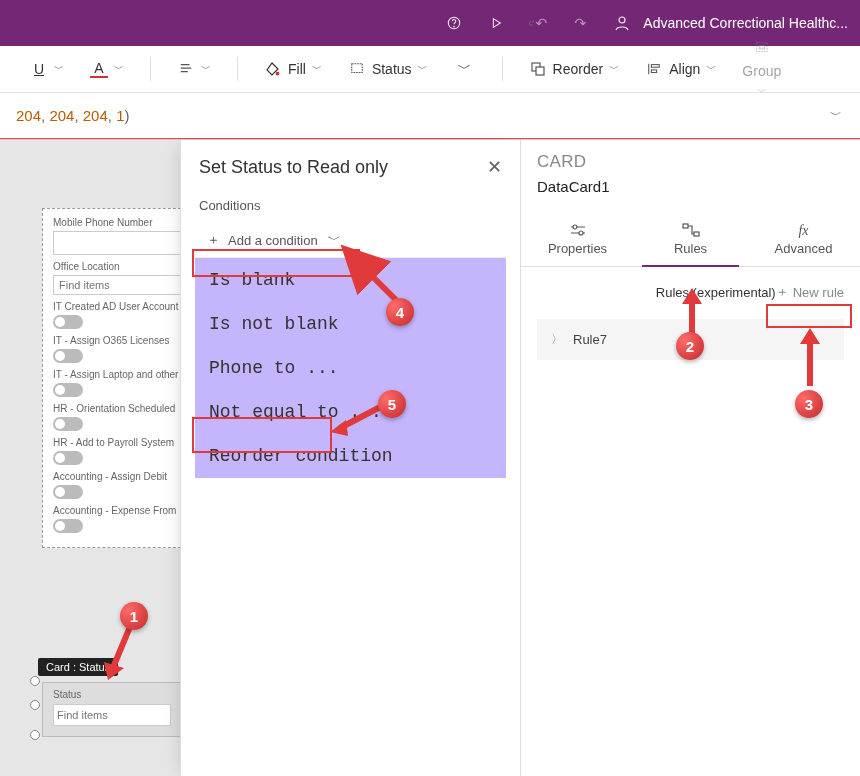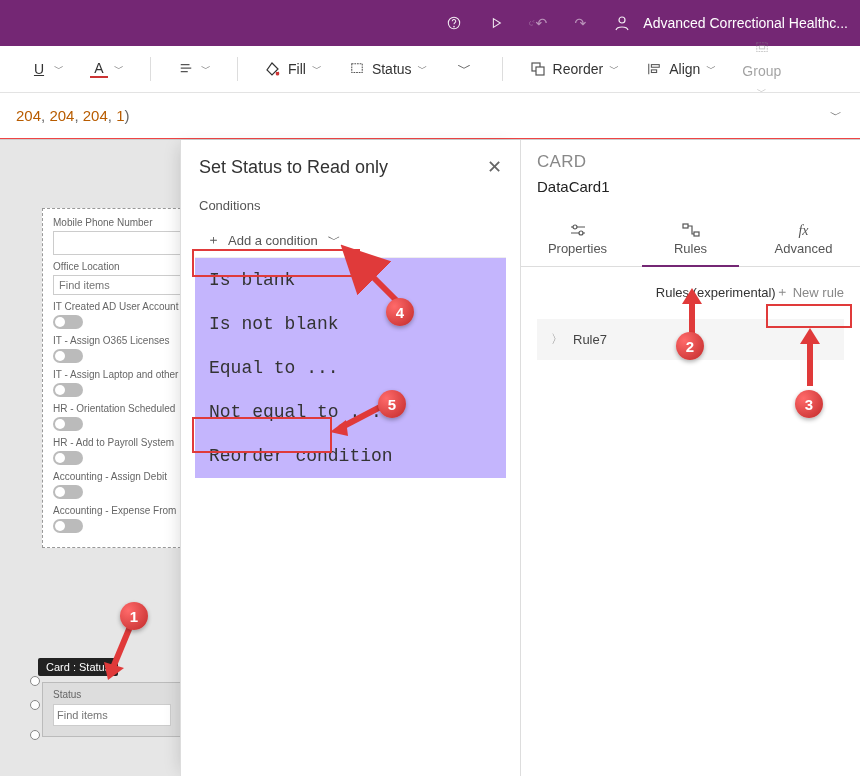--- a/index.html
+++ b/index.html
@@ -236,21 +236,21 @@
     </div>
     <div class="sect">Conditions</div>
     <div class="addcond">
       <span>＋</span>
       <span>Add a condition</span>
       <span class="chev">﹀</span>
     </div>
     <div class="dropdown">
       <div class="ditem">Is blank</div>
       <div class="ditem">Is not blank</div>
-      <div class="ditem">Equal to ...</div>
+      <div class="ditem">Phone to ...</div>
       <div class="ditem">Not equal to ...</div>
       <div class="ditem">Reorder condition</div>
     </div>
   </div>
 
   <div class="rpane">
     <div class="rp-hdr">CARD</div>
     <div class="rp-name">DataCard1</div>
     <div class="tabs">
       <div class="tab">

